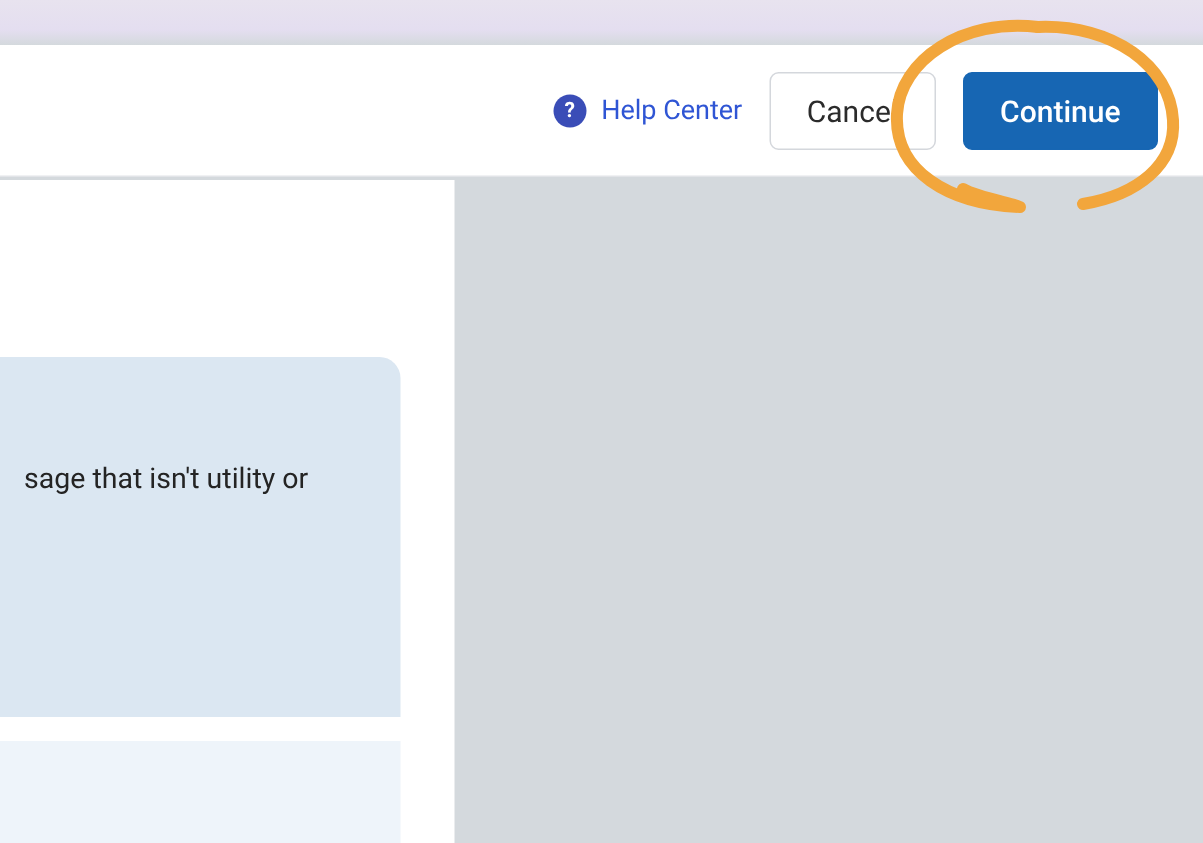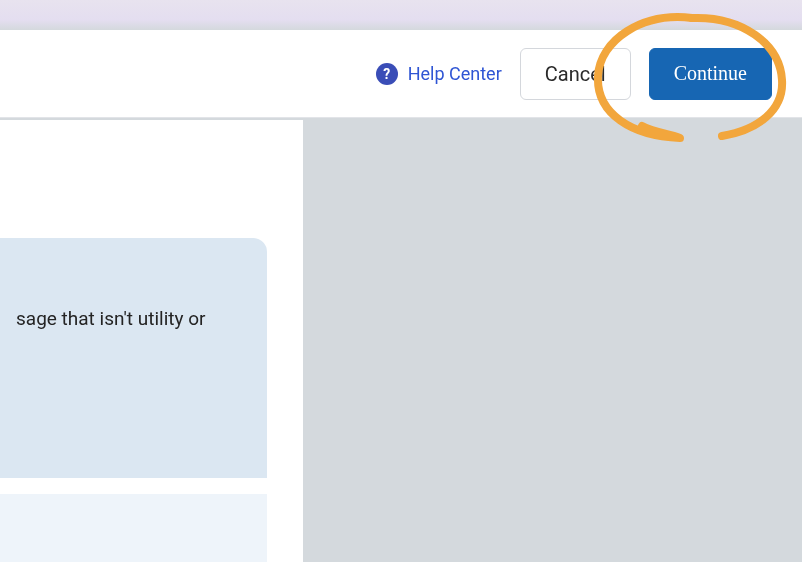--- a/index.html
+++ b/index.html
@@ -52,21 +52,20 @@
   .btn-cancel {
     background: #ffffff;
     color: #2b2b2b;
     border: 1px solid #d4d7dc;
   }
   .btn-continue {
     background: #1766b3;
     color: #ffffff;
     border: 1px solid #1766b3;
     font-weight: 500;
-    font-family: Liberation Serif, serif;
   }
   .content-strip {
     position: absolute;
     top: 120px;
     left: 0;
     width: 303px;
     height: 442px;
     background: #ffffff;
   }
   .blue-card {

